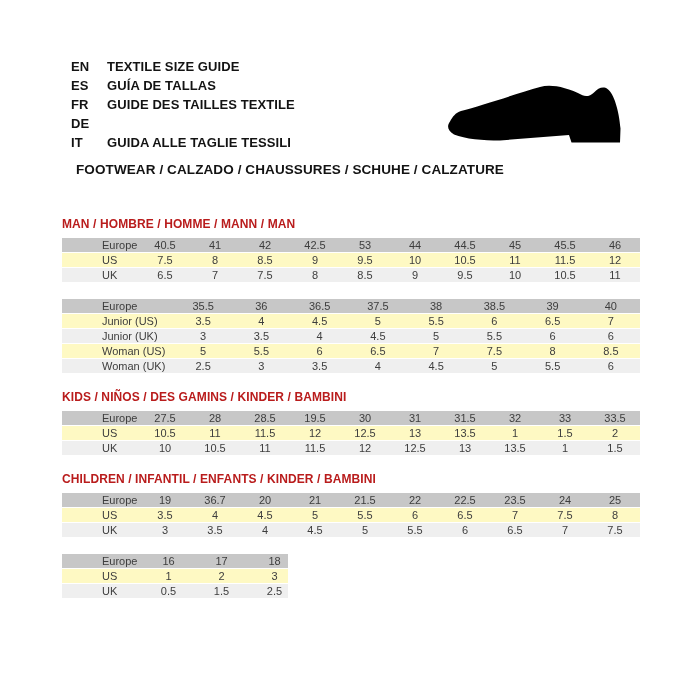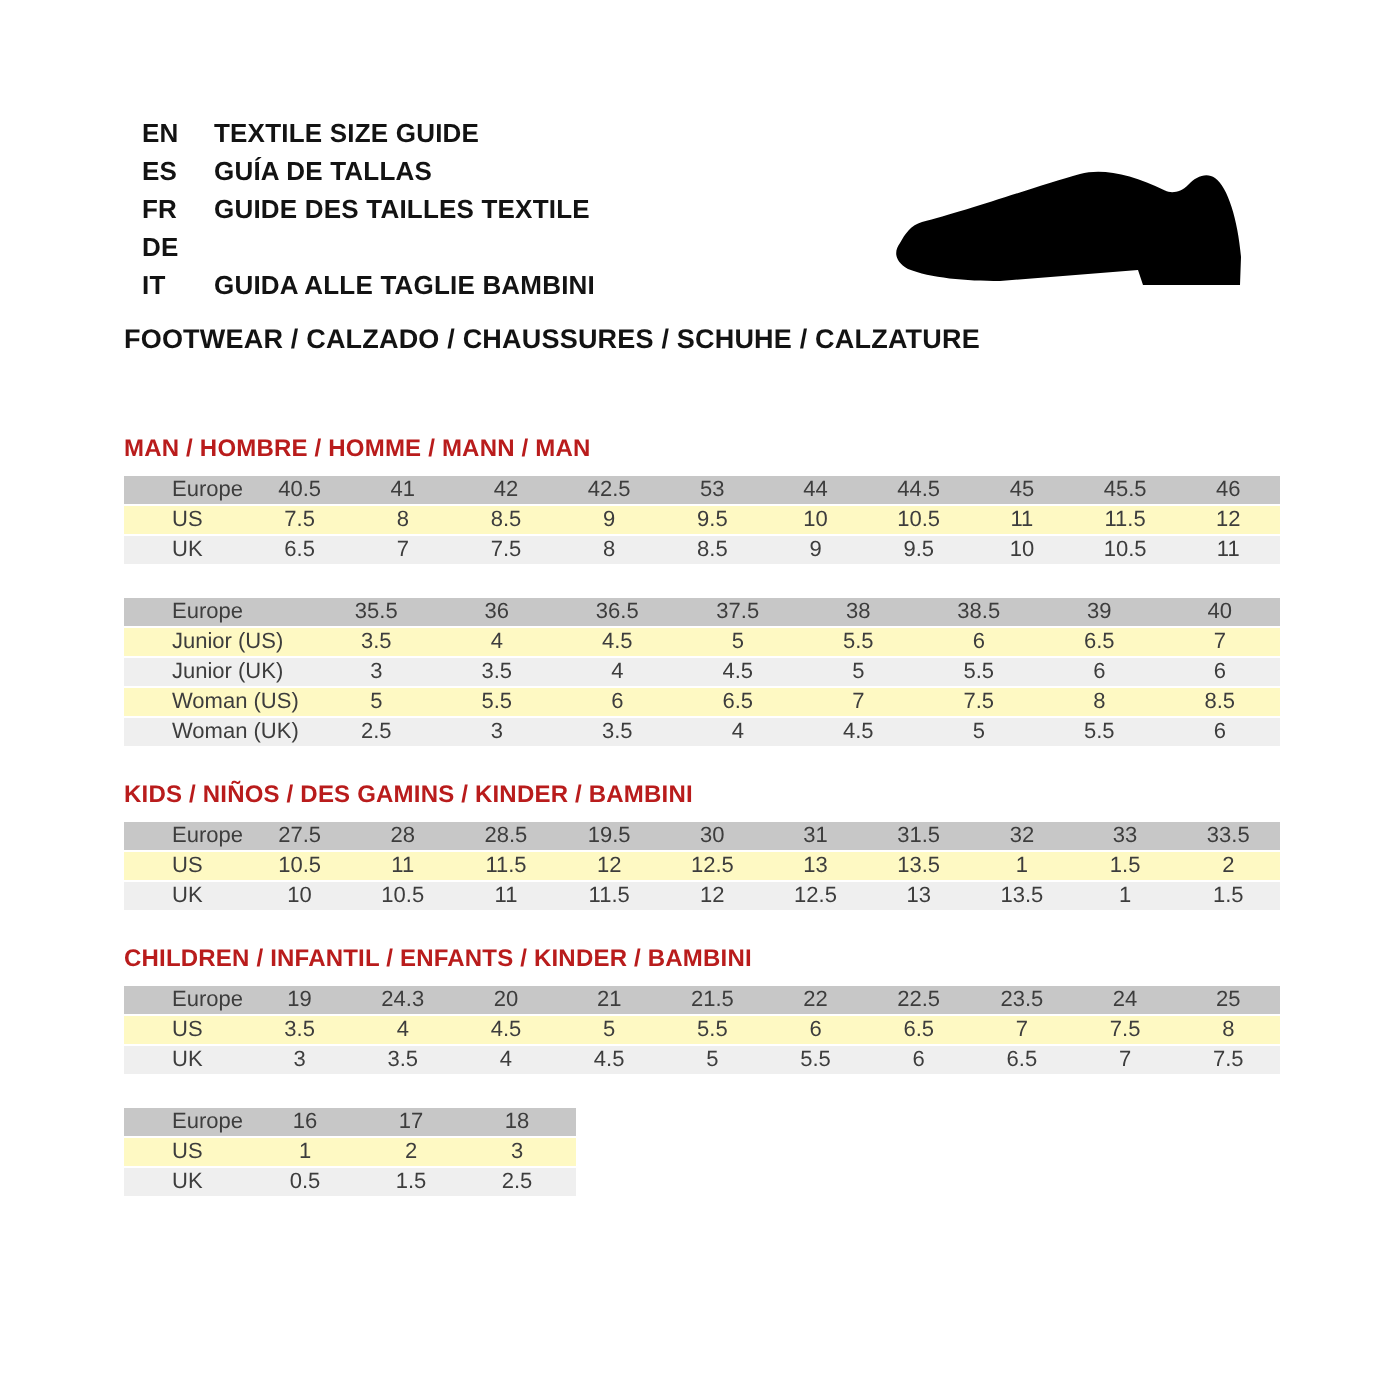--- a/index.html
+++ b/index.html
@@ -8,42 +8,42 @@
     font-family:"Liberation Sans", sans-serif; overflow:hidden;
   }
   
   .lang-list { position:absolute; left:71px; top:59px; }
   .lang-row { display:flex; height:19px; align-items:flex-start; }
   .lang-code, .lang-label {
     font-weight:bold; font-size:13px; color:#131313; letter-spacing:0.1px; white-space:nowrap;
   }
   .lang-code { width:36px; }
   .category-line {
-    position:absolute; left:62px; top:162px;
+    position:absolute; left:76px; top:162px;
     font-weight:bold; font-size:13.5px; color:#131313; letter-spacing:0.1px; white-space:nowrap;
   }
   
   .shoe-icon { position:absolute; left:445px; top:84px; width:180px; height:63px; }
   .shoe-icon svg { display:block; width:100%; height:100%; }
   
   .tables { position:absolute; left:62px; top:217px; width:578px; }
   .size-table { margin-top:17px; }
   .size-table:first-child { margin-top:0; }
   .tbl-title {
     margin:0 0 7px 0; font-size:12px; line-height:14px; font-weight:bold;
     color:#b91c1c; letter-spacing:0.1px; white-space:nowrap;
   }
   .tbl-row {
     display:flex; height:14px; margin-bottom:1px; align-items:center;
     font-size:11px; color:#3d3d3d; background:#fef9c3;
   }
   .tbl-row.hdr { background:var(--header-row,#c7c7c7); }
   .tbl-row.alt { background:var(--zebra-row,#efefef); }
   .cell { display:block; white-space:nowrap; }
-  .cell.label { width:38px; padding-left:24px; flex:0 0 auto; }
+  .cell.label { width:38px; padding-left:24px; flex:0 0 auto;margin-left:16px; }
   .cell.val { flex:1 1 0; text-align:center; }
   .table-junior-woman .cell.label { width:72px; }
   .table-babies { width:226px; }
   .table-babies .cell.label { width:40px; }
   .table-babies .cell.val { flex:0 0 53px; }
 </style>
 </head>
 <body>
 
 <div class="page">
@@ -59,21 +59,21 @@
       </div>
       <div class="lang-row">
         <span class="lang-code">FR</span>
         <span class="lang-label">GUIDE DES TAILLES TEXTILE</span>
       </div>
       <div class="lang-row">
         <span class="lang-code">DE</span>
       </div>
       <div class="lang-row">
         <span class="lang-code">IT</span>
-        <span class="lang-label">GUIDA ALLE TAGLIE BAMBINI</span>
+        <span class="lang-label">GUIDA ALLE TAGLIE TESSILI</span>
       </div>
     </div>
 
   <div class="category-line">FOOTWEAR / CALZADO / CHAUSSURES / SCHUHE / CALZATURE</div>
 
   <div class="shoe-icon">
     <svg viewBox="0 0 180 62" preserveAspectRatio="xMidYMid meet" aria-hidden="true">
       <path id="shoe-path" fill="#000000" d="M5 37
         C2 41 2 46 9 50
         C20 54.5 38 56 55 56
@@ -237,21 +237,21 @@
             <span class="cell val">1.5</span>
           </div>
         </div>
       </section>
       <section class="size-table table-children">
         <h2 class="tbl-title">CHILDREN / INFANTIL / ENFANTS / KINDER / BAMBINI</h2>
         <div class="tbl-rows">
           <div class="tbl-row hdr">
             <span class="cell label">Europe</span>
             <span class="cell val">19</span>
-            <span class="cell val">24.3</span>
+            <span class="cell val">36.7</span>
             <span class="cell val">20</span>
             <span class="cell val">21</span>
             <span class="cell val">21.5</span>
             <span class="cell val">22</span>
             <span class="cell val">22.5</span>
             <span class="cell val">23.5</span>
             <span class="cell val">24</span>
             <span class="cell val">25</span>
           </div>
           <div class="tbl-row">

